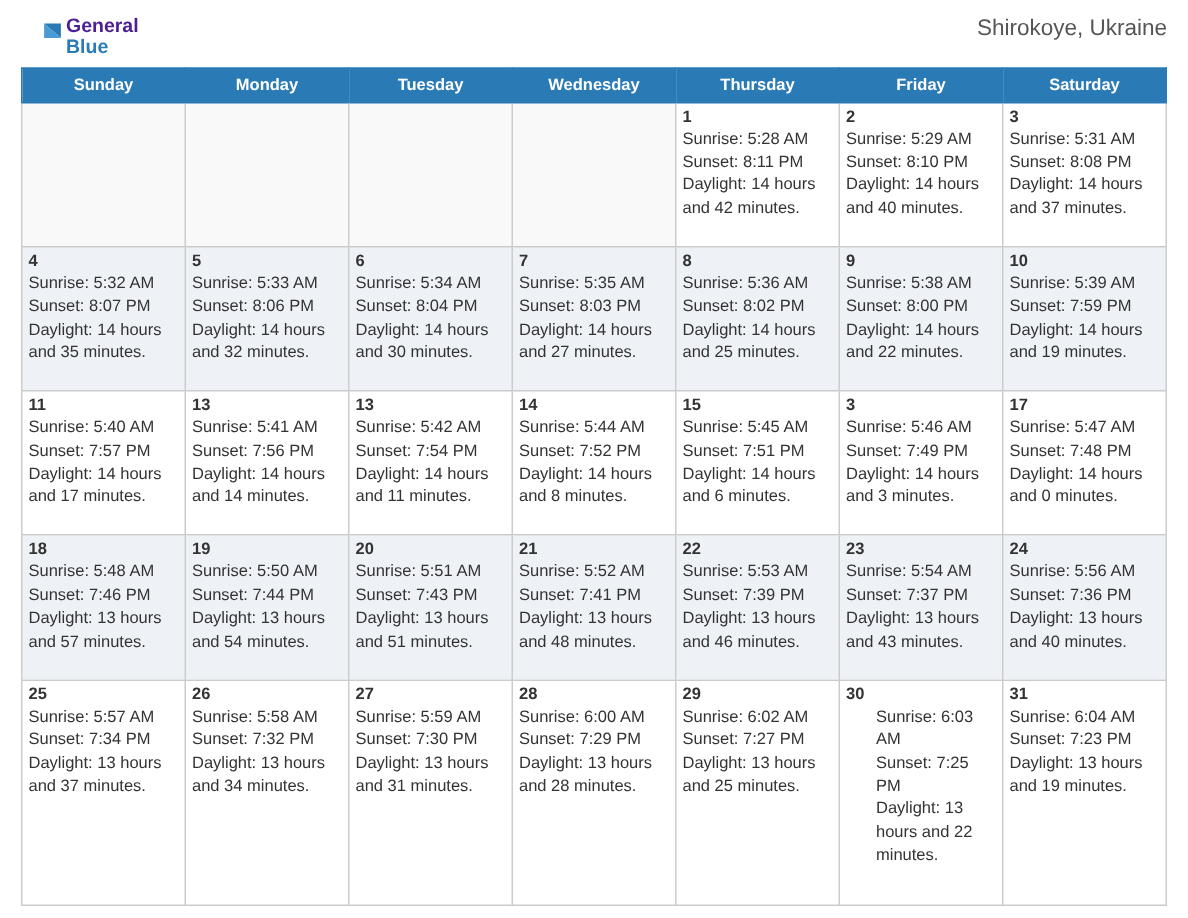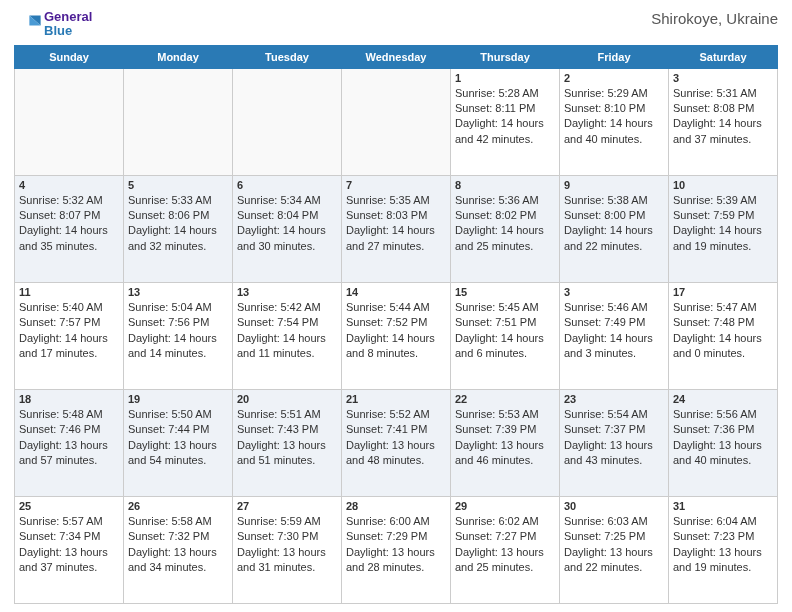--- a/index.html
+++ b/index.html
@@ -210,21 +210,21 @@
         </tr>
         <tr>
           <td style="background-color: rgb(255, 255, 255);">
             <span class="day-num">11</span>
             <div class="day-info" style="white-space: pre-line;">Sunrise: 5:40 AM
 Sunset: 7:57 PM
 Daylight: 14 hours and 17 minutes.</div>
           </td>
           <td style="background-color: rgb(255, 255, 255);">
             <span class="day-num">13</span>
-            <div class="day-info" style="white-space: pre-line;">Sunrise: 5:04 AM
+            <div class="day-info" style="white-space: pre-line;">Sunrise: 5:41 AM
 Sunset: 7:56 PM
 Daylight: 14 hours and 14 minutes.</div>
           </td>
           <td style="background-color: rgb(255, 255, 255);">
             <span class="day-num">13</span>
             <div class="day-info" style="white-space: pre-line;">Sunrise: 5:42 AM
 Sunset: 7:54 PM
 Daylight: 14 hours and 11 minutes.</div>
           </td>
           <td style="background-color: rgb(255, 255, 255);">
@@ -322,21 +322,21 @@
 Daylight: 13 hours and 28 minutes.</div>
           </td>
           <td style="background-color: rgb(255, 255, 255);">
             <span class="day-num">29</span>
             <div class="day-info" style="white-space: pre-line;">Sunrise: 6:02 AM
 Sunset: 7:27 PM
 Daylight: 13 hours and 25 minutes.</div>
           </td>
           <td style="background-color: rgb(255, 255, 255);">
             <span class="day-num">30</span>
-            <div class="day-info" style="white-space: pre-line;">Sunrise: 6:03 AM
+            <div class="day-info" style="white-space: pre-line; margin-left: 20px;">Sunrise: 6:03 AM
 Sunset: 7:25 PM
 Daylight: 13 hours and 22 minutes.</div>
           </td>
           <td style="background-color: rgb(255, 255, 255);">
             <span class="day-num">31</span>
             <div class="day-info" style="white-space: pre-line;">Sunrise: 6:04 AM
 Sunset: 7:23 PM
 Daylight: 13 hours and 19 minutes.</div>
           </td>
         </tr>

